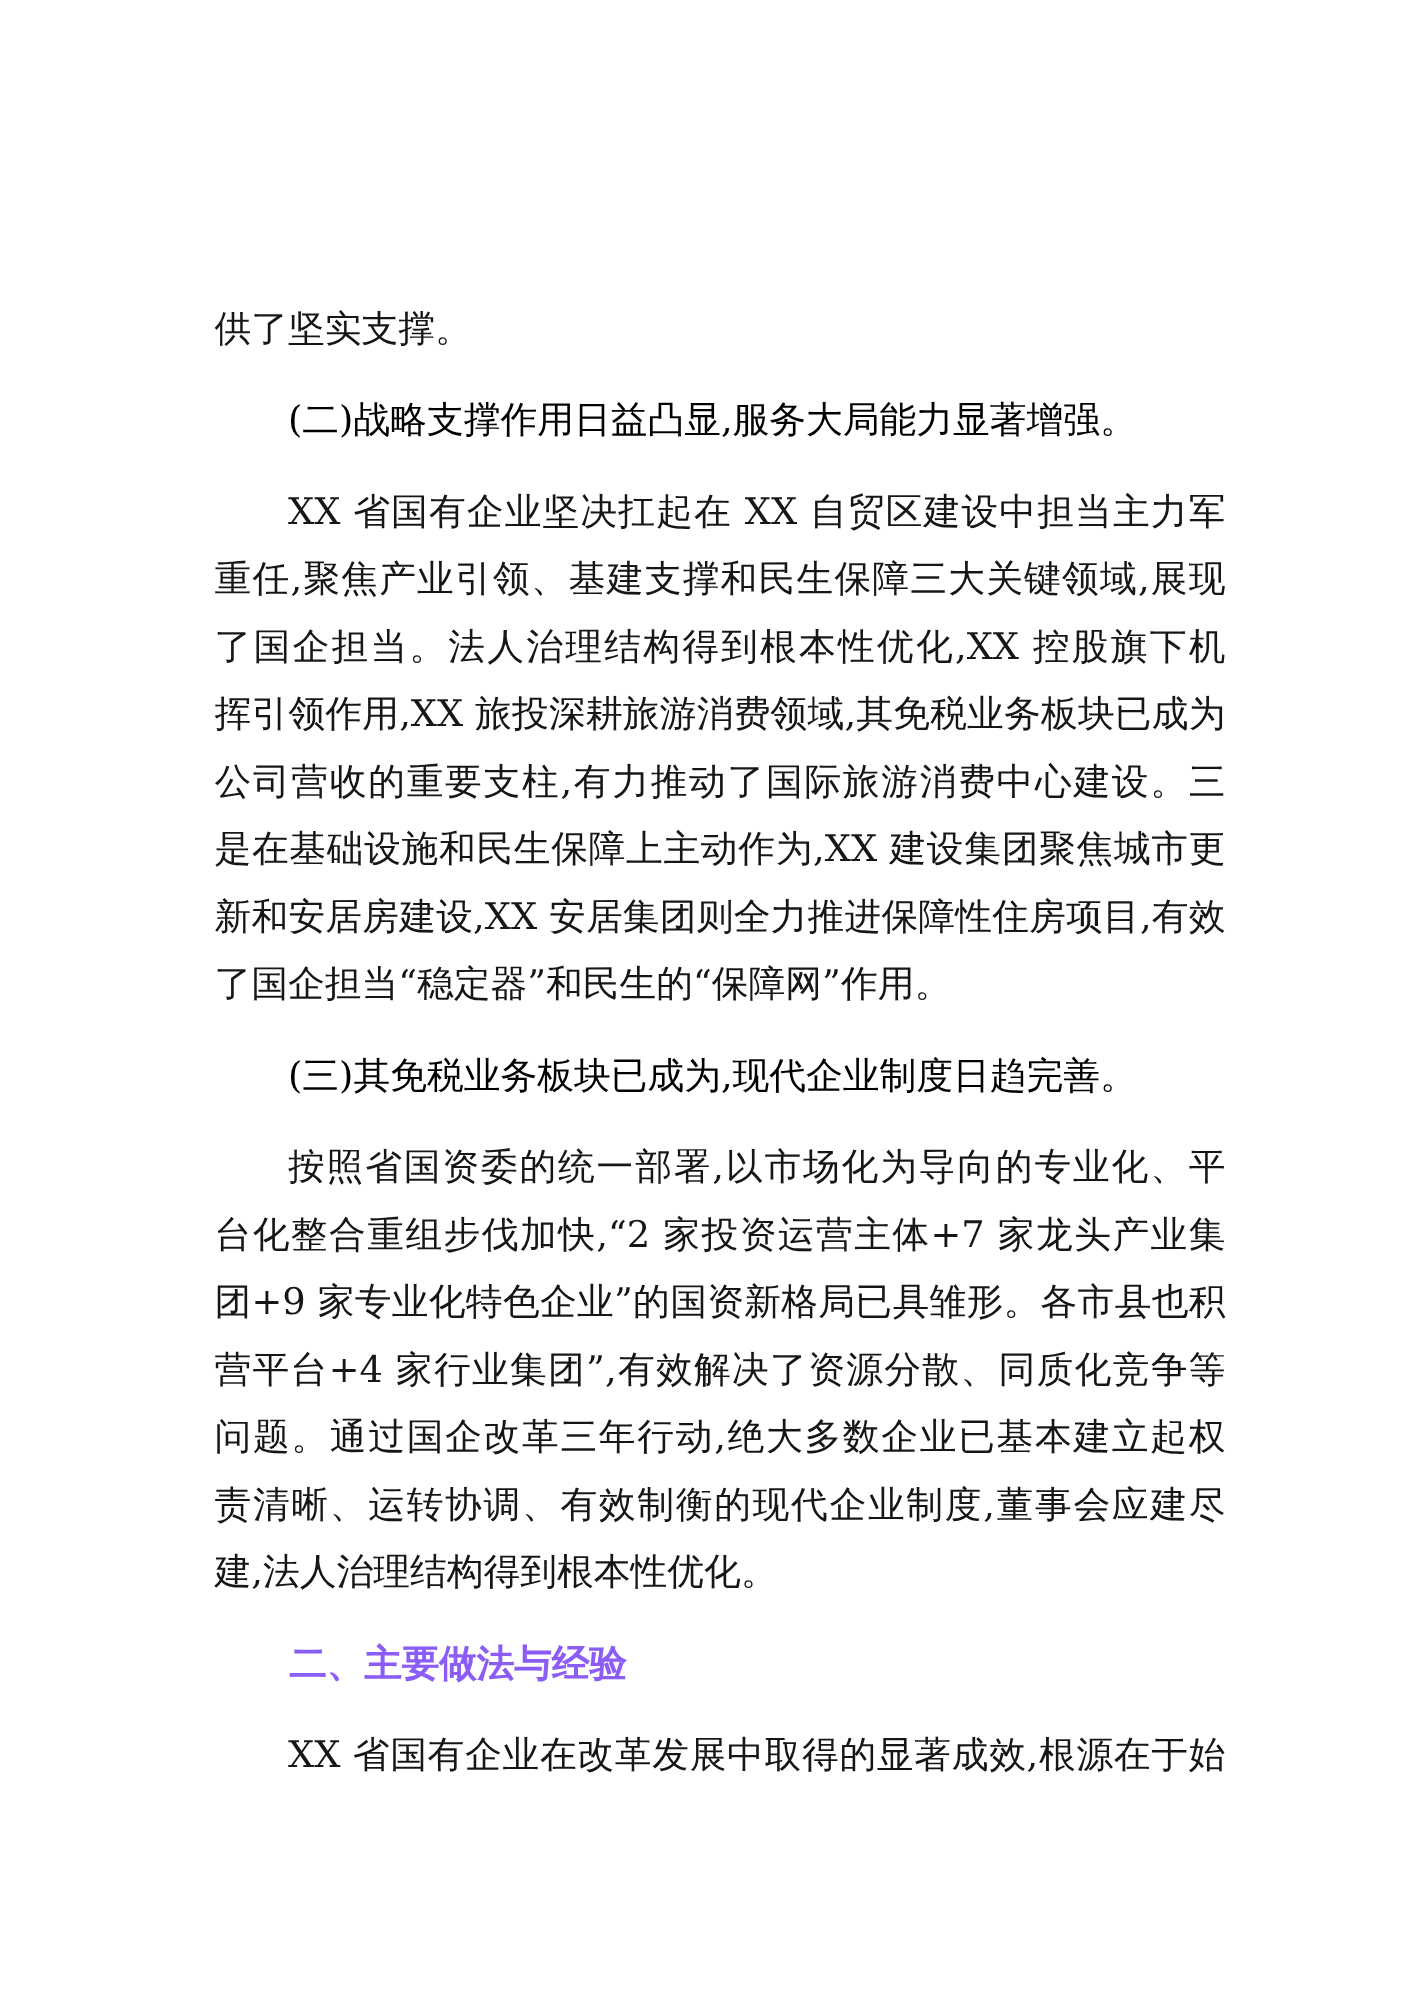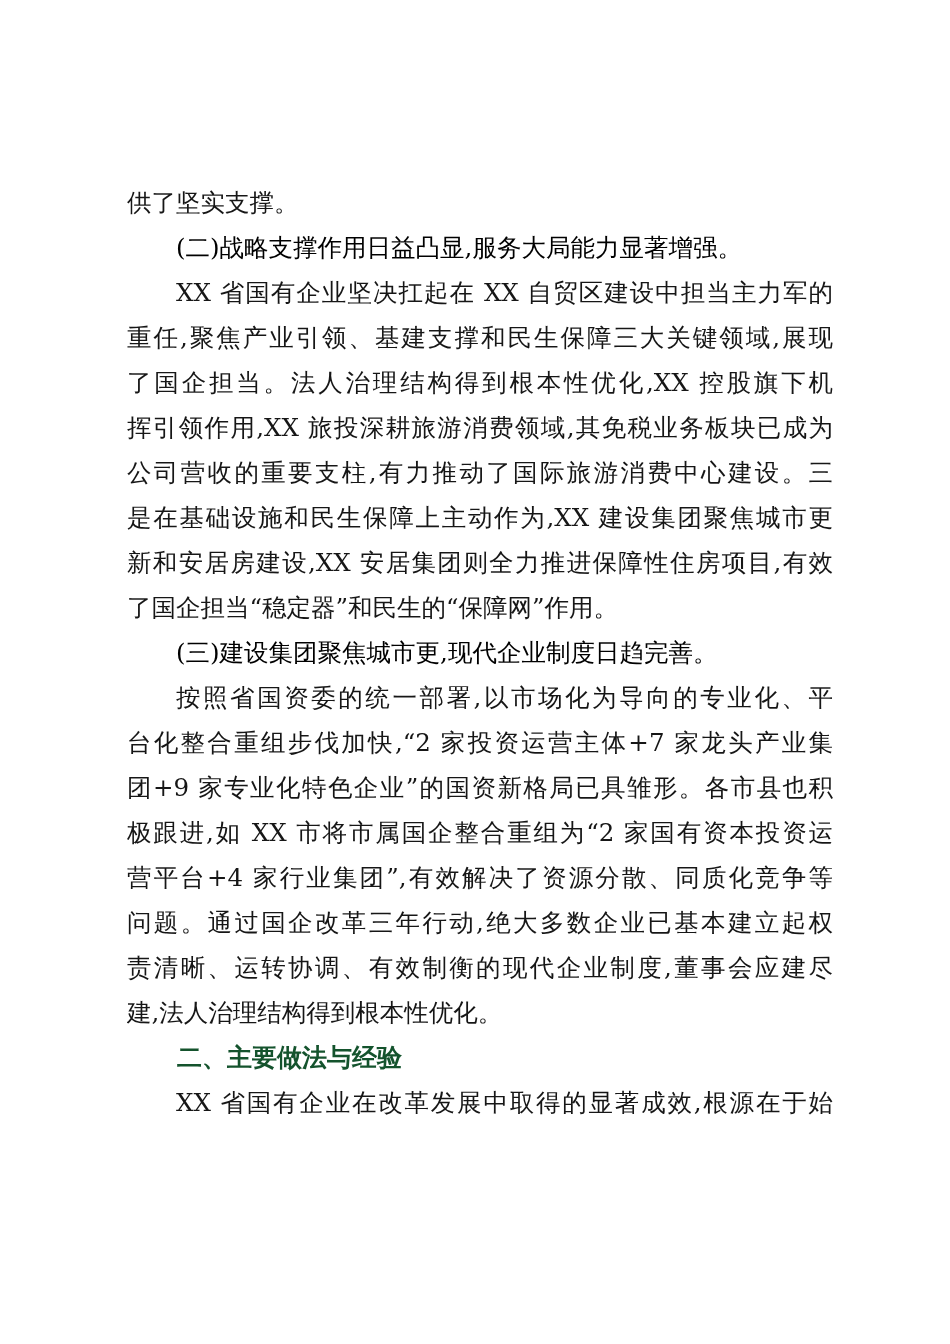--- a/index.html
+++ b/index.html
@@ -23,37 +23,37 @@
   .doc {
     position: absolute;
     left: 127px;
     top: 180px;
     width: 706px;
     color: #161616;
     font-family: "DejaVu Serif", "Liberation Serif", serif;
     font-size: 24.5px;
     letter-spacing: 0;
   }
-  .para { margin: 0; padding: 0; }
+  .para { margin: 16px; padding: 0; }
   .line {
     height: 45px;
     line-height: 45px;
     overflow: hidden;
     text-align: left;
     white-space: normal;
   }
   .line.indent { text-indent: 2em; }
   .line.jfy {
     text-align: justify;
     text-align-last: justify;
   }
   .para.heading .line {
     font-family: "DejaVu Sans", "Liberation Sans", sans-serif;
     font-weight: bold;
-    color: #14532d;
+    color: #8b5cf6;
     font-size: 25px;
   }
   .para.subheading .line {
     color: #000000;
   }
 </style>
 </head>
 <body>
 
 <div class="page">
@@ -68,27 +68,26 @@
         <div class="line indent jfy">XX 省国有企业坚决扛起在 XX 自贸区建设中担当主力军的</div>
         <div class="line jfy">重任,聚焦产业引领、基建支撑和民生保障三大关键领域,展现</div>
         <div class="line jfy">了国企担当。法人治理结构得到根本性优化,XX 控股旗下机</div>
         <div class="line jfy">挥引领作用,XX 旅投深耕旅游消费领域,其免税业务板块已成为</div>
         <div class="line jfy">公司营收的重要支柱,有力推动了国际旅游消费中心建设。三</div>
         <div class="line jfy">是在基础设施和民生保障上主动作为,XX 建设集团聚焦城市更</div>
         <div class="line jfy">新和安居房建设,XX 安居集团则全力推进保障性住房项目,有效</div>
         <div class="line">了国企担当“稳定器”和民生的“保障网”作用。</div>
       </div>
       <div class="para subheading">
-        <div class="line indent">(三)建设集团聚焦城市更,现代企业制度日趋完善。</div>
+        <div class="line indent">(三)其免税业务板块已成为,现代企业制度日趋完善。</div>
       </div>
       <div class="para body">
         <div class="line indent jfy">按照省国资委的统一部署,以市场化为导向的专业化、平</div>
         <div class="line jfy">台化整合重组步伐加快,“2 家投资运营主体+7 家龙头产业集</div>
         <div class="line jfy">团+9 家专业化特色企业”的国资新格局已具雏形。各市县也积</div>
-        <div class="line jfy">极跟进,如 XX 市将市属国企整合重组为“2 家国有资本投资运</div>
         <div class="line jfy">营平台+4 家行业集团”,有效解决了资源分散、同质化竞争等</div>
         <div class="line jfy">问题。通过国企改革三年行动,绝大多数企业已基本建立起权</div>
         <div class="line jfy">责清晰、运转协调、有效制衡的现代企业制度,董事会应建尽</div>
         <div class="line">建,法人治理结构得到根本性优化。</div>
       </div>
       <div class="para heading">
         <div class="line indent">二、主要做法与经验</div>
       </div>
       <div class="para body">
         <div class="line indent jfy">XX 省国有企业在改革发展中取得的显著成效,根源在于始</div>

